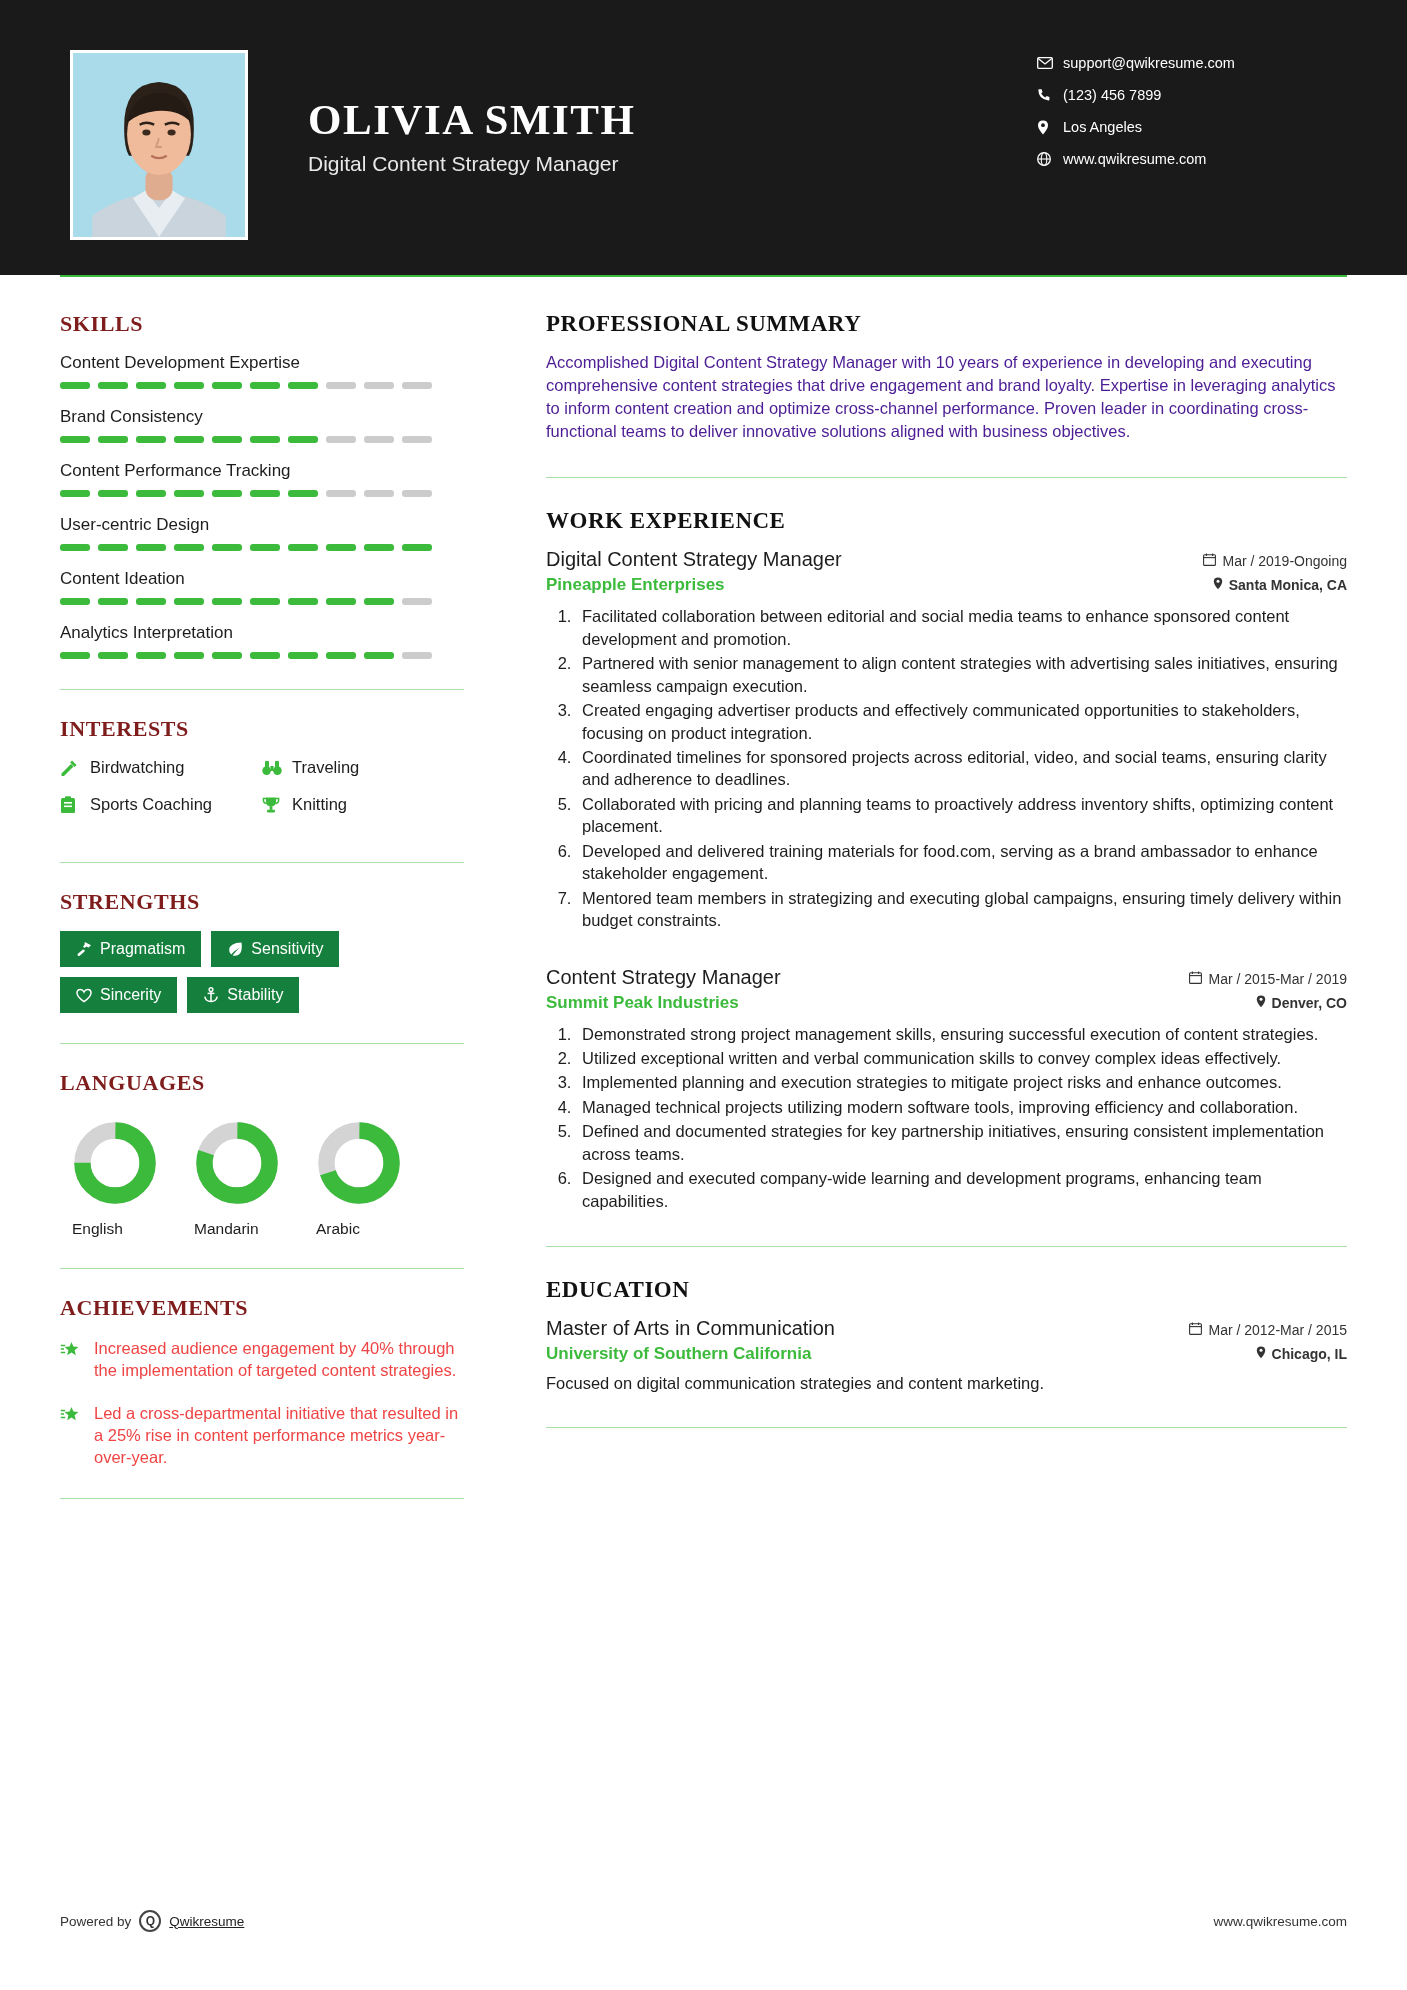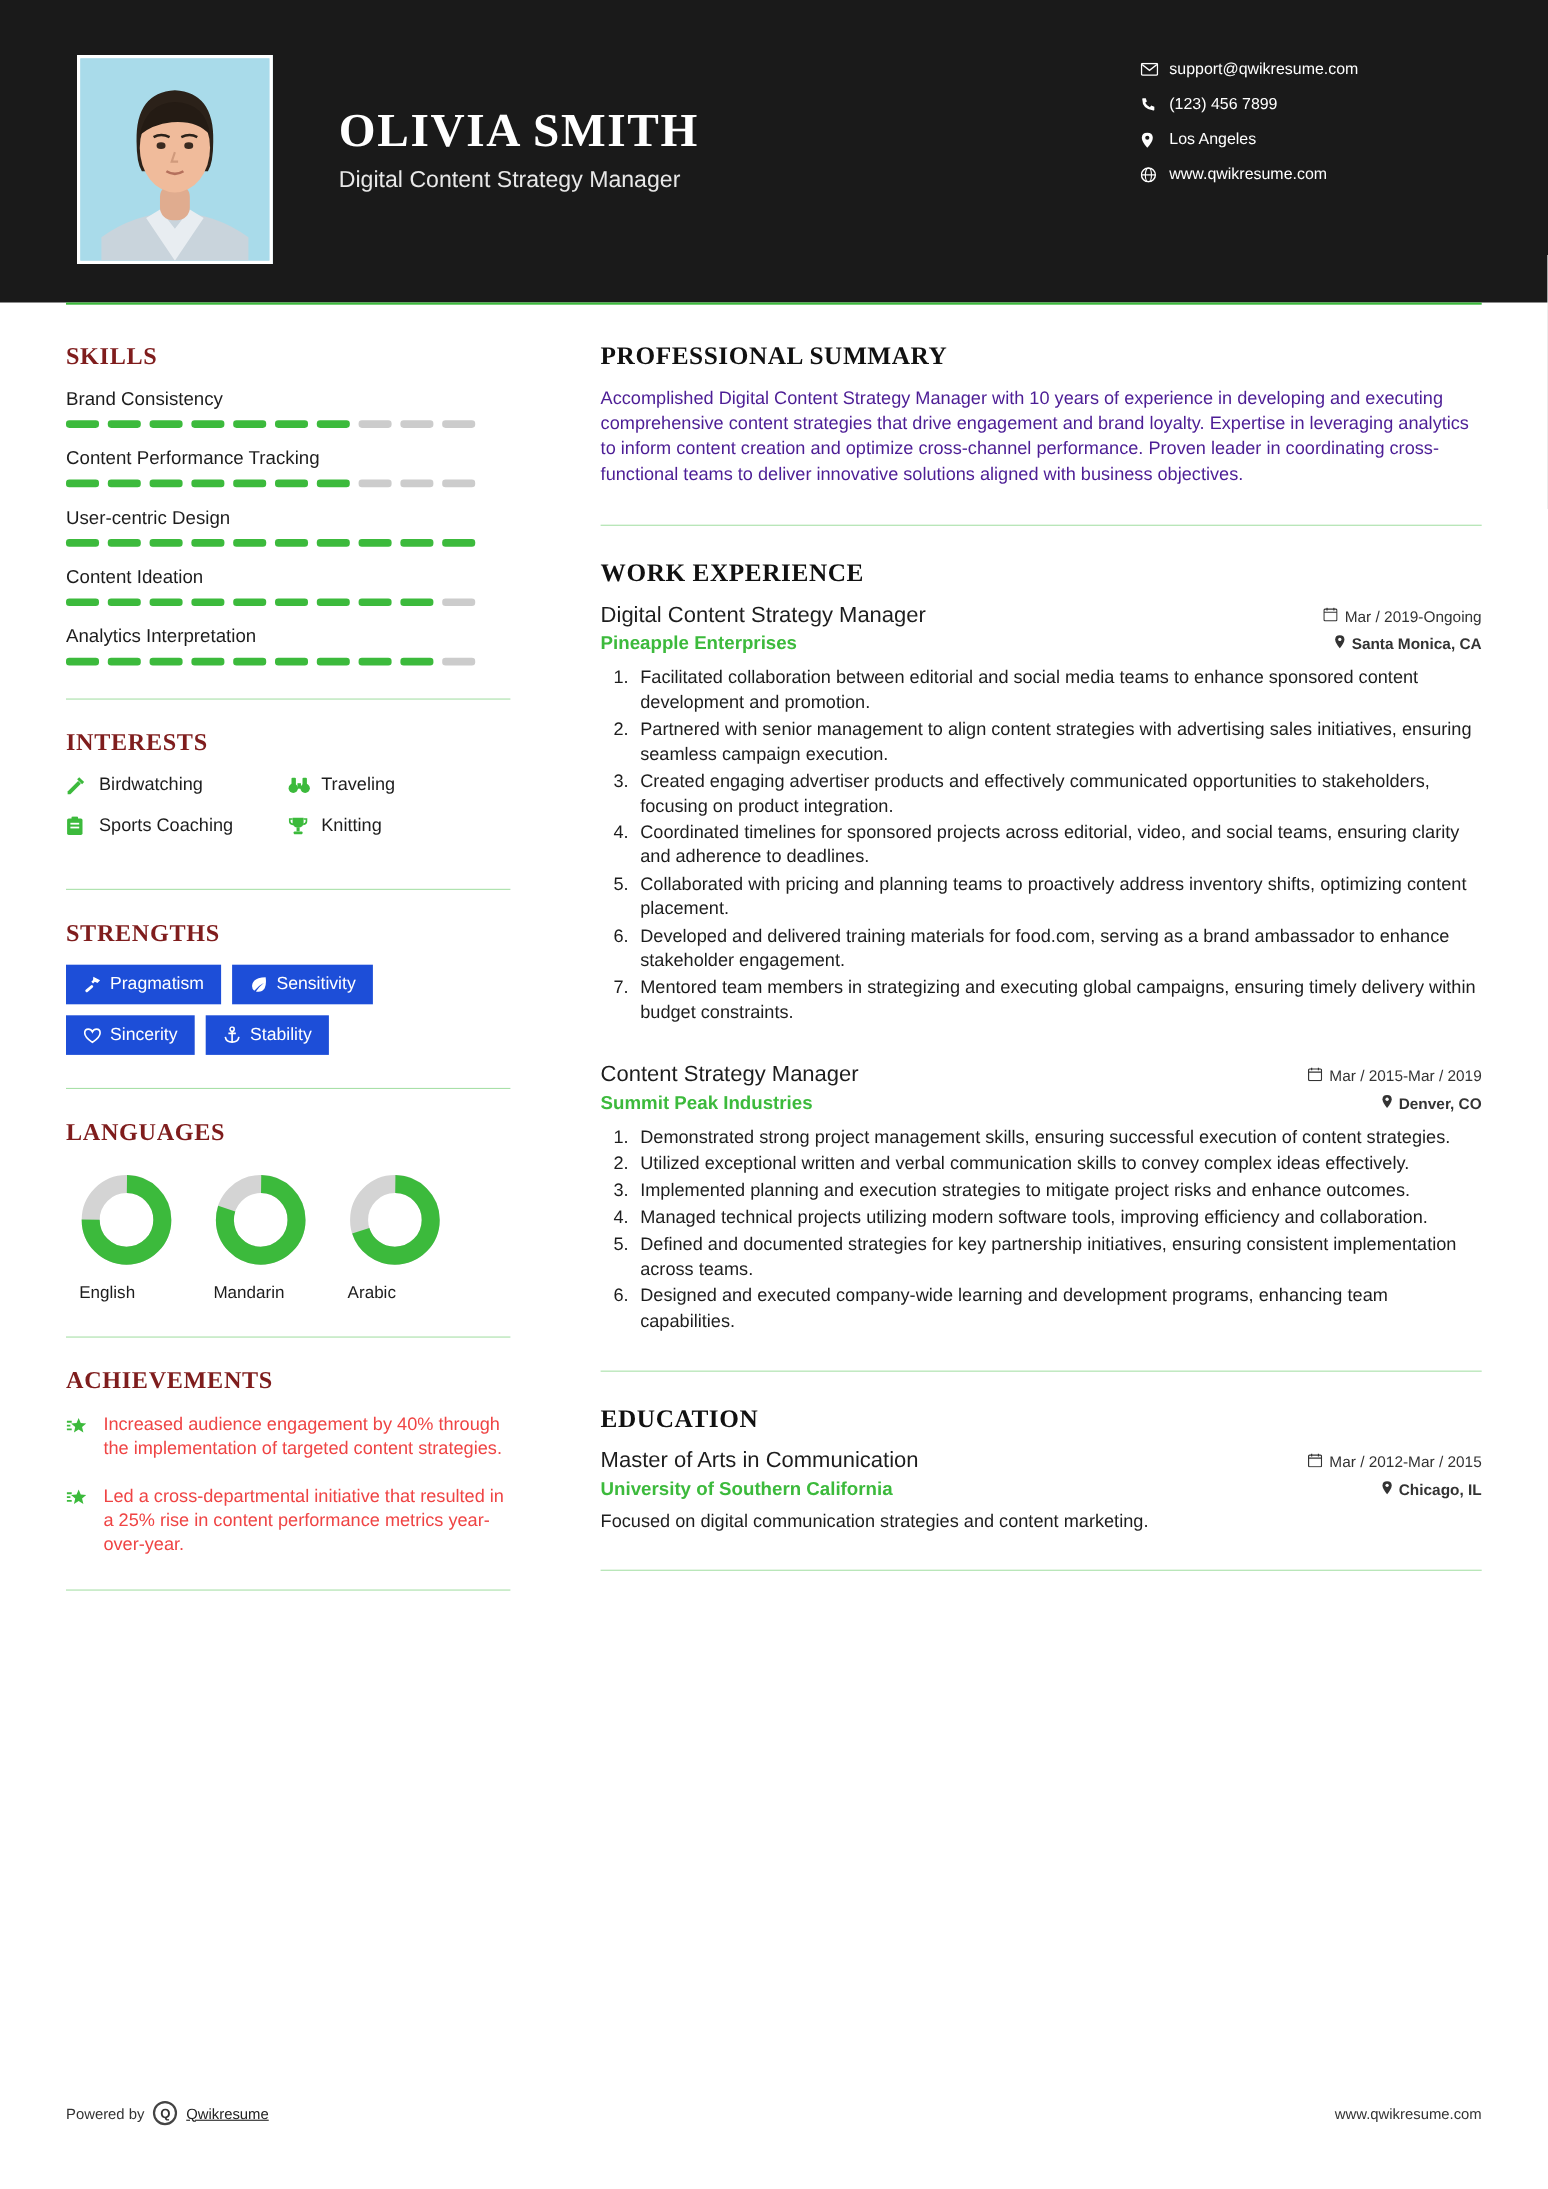--- a/index.html
+++ b/index.html
@@ -153,21 +153,21 @@
   }
   .interest .ic { width: 30px; flex: 0 0 30px; color: #3cba3c; display:flex; align-items:center;}
 
   
   .strengths {
     display: flex;
     flex-wrap: wrap;
     gap: 10px;
   }
   .chip {
-    background: #1d4ed8;
+    background: #15803d;
     color: #ffffff;
     font-size: 16px;
     padding: 9px 16px;
     display: flex;
     align-items: center;
     gap: 8px;
   }
   .chip .ic { display: flex; align-items: center; }
 
   
@@ -318,20 +318,35 @@
   </div>
   <div class="top-rule"></div>
 
   <div class="body">
 
     <div class="left-col">
 
       <div>
         <div class="sec-title">SKILLS</div>
 
+        <div>
+          <div class="skill-name">Content Development Expertise</div>
+          <div class="skill-bar">
+            <span class="seg on"></span>
+              <span class="seg on"></span>
+              <span class="seg on"></span>
+              <span class="seg on"></span>
+              <span class="seg on"></span>
+              <span class="seg on"></span>
+              <span class="seg on"></span>
+              <span class="seg"></span>
+              <span class="seg"></span>
+              <span class="seg"></span>
+          </div>
+        </div>
         <div>
           <div class="skill-name">Brand Consistency</div>
           <div class="skill-bar">
             <span class="seg on"></span>
               <span class="seg on"></span>
               <span class="seg on"></span>
               <span class="seg on"></span>
               <span class="seg on"></span>
               <span class="seg on"></span>
               <span class="seg on"></span>

